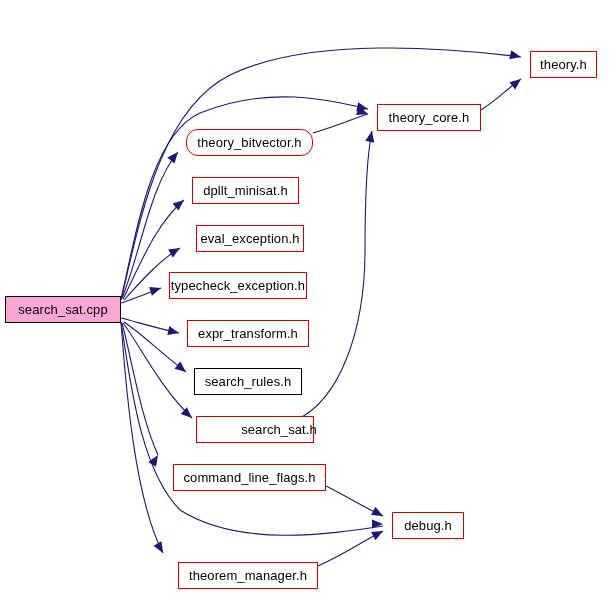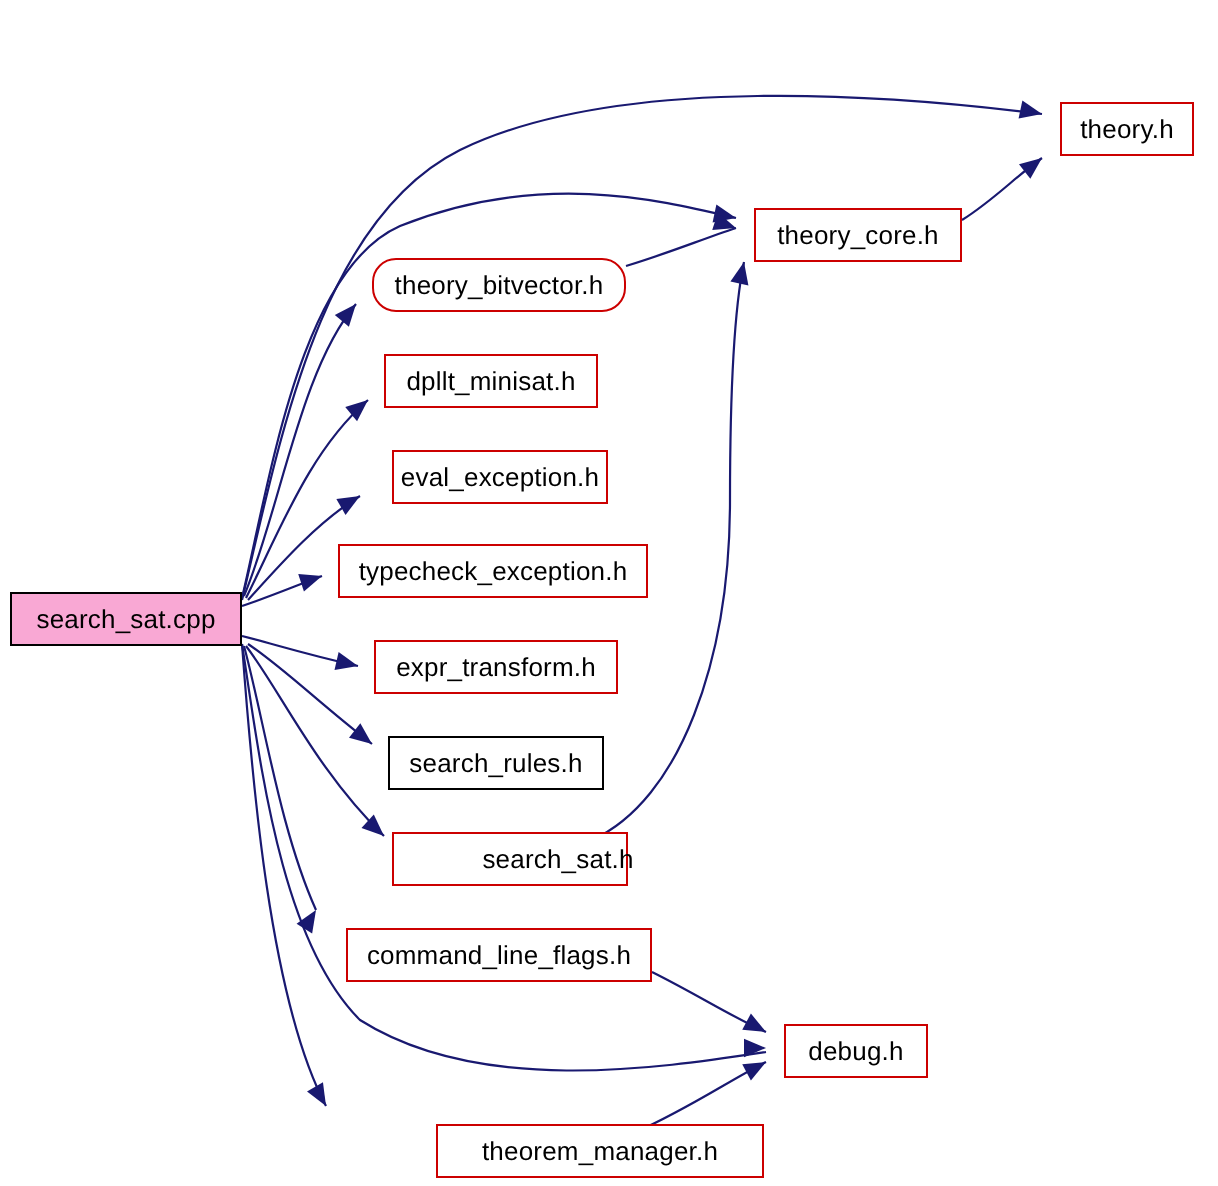--- a/index.html
+++ b/index.html
@@ -93,36 +93,36 @@
       </div>
       <div class="node" style="left: 186px; top: 129px; width: 127px; height: 27px; border-radius: 12px;">
         <span class="node-label">theory_bitvector.h</span>
       </div>
       <div class="node" style="left: 192px; top: 177px; width: 107px; height: 27px;">
         <span class="node-label">dpllt_minisat.h</span>
       </div>
       <div class="node" style="left: 196px; top: 225px; width: 108px; height: 27px;">
         <span class="node-label">eval_exception.h</span>
       </div>
-      <div class="node" style="left: 169px; top: 272px; width: 155px; height: 27px;">
+      <div class="node" style="left: 169px; top: 272px; width: 138px; height: 27px;">
         <span class="node-label">typecheck_exception.h</span>
       </div>
       <div class="node" style="left: 187px; top: 320px; width: 122px; height: 27px;">
         <span class="node-label">expr_transform.h</span>
       </div>
       <div class="node plain" style="left: 194px; top: 368px; width: 108px; height: 27px;">
         <span class="node-label">search_rules.h</span>
       </div>
       <div class="node" style="left: 196px; top: 416px; width: 118px; height: 27px; padding-left: 48px;">
         <span class="node-label">search_sat.h</span>
       </div>
       <div class="node" style="left: 173px; top: 464px; width: 153px; height: 27px;">
         <span class="node-label">command_line_flags.h</span>
       </div>
       <div class="node" style="left: 392px; top: 512px; width: 72px; height: 27px;">
         <span class="node-label">debug.h</span>
       </div>
-      <div class="node" style="left: 178px; top: 562px; width: 164px; height: 27px; margin-left: 40px;">
+      <div class="node" style="left: 178px; top: 562px; width: 140px; height: 27px;">
         <span class="node-label">theorem_manager.h</span>
       </div>
     </div>
 
 </div>
 
 </body></html>

